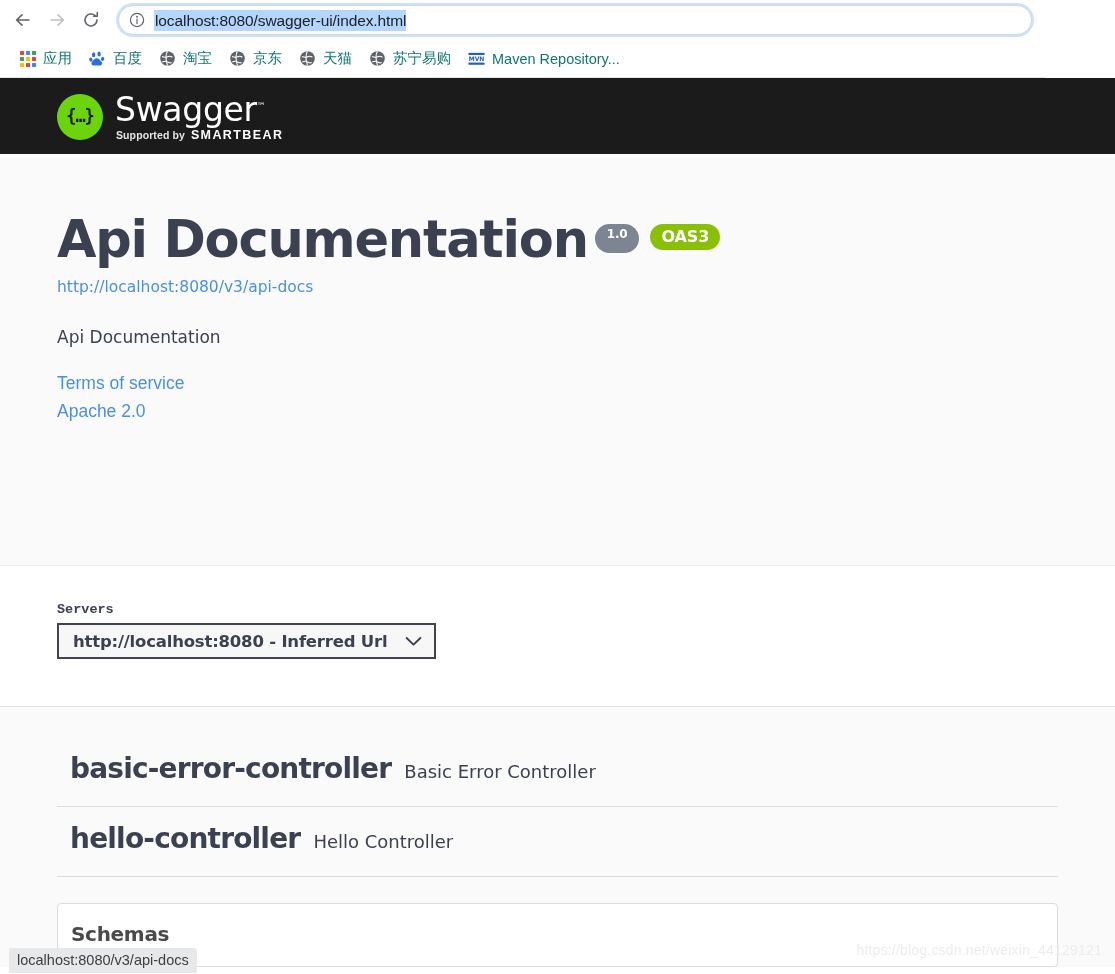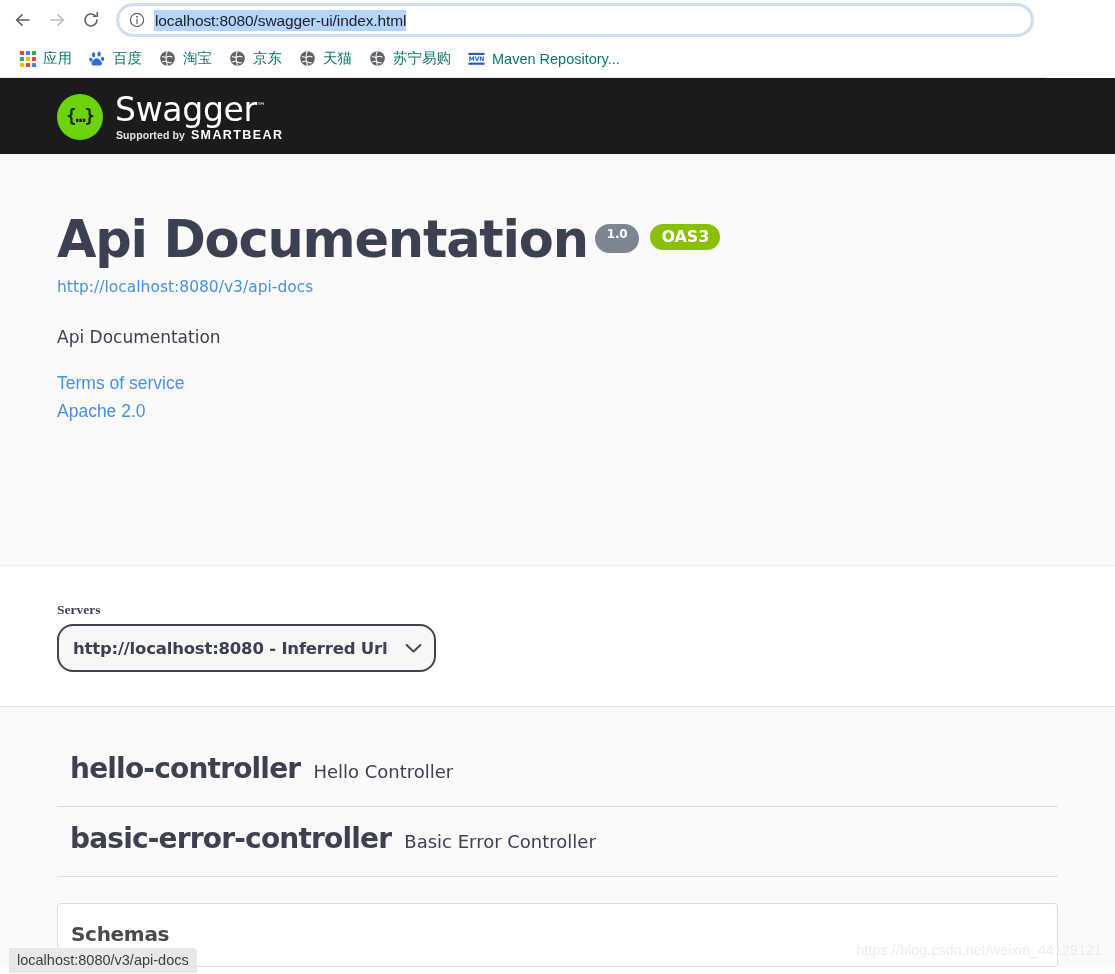--- a/index.html
+++ b/index.html
@@ -249,31 +249,31 @@
     background: #ffffff;
     border-top: 1px solid #ebebeb;
     border-bottom: 1px solid #e4e4e4;
     padding: 36px 0 35px 0;
     height: 142px;
   }
   .servers-label {
     font-size: 13.5px;
     font-weight: bold;
     color: #3b4151;
-    font-family: Liberation Serif, serif;
+    font-family: Liberation Mono, monospace;
     margin-bottom: 6px;
   }
   .server-select {
     display: inline-flex;
     align-items: center;
     justify-content: space-between;
     min-width: 376px;
-    height: 48px;
+    height: 36px;
     border: 2px solid #41444e;
-    border-radius: 16px;
+    border-radius: 0;
     background: #f7f7f7;
     padding: 0 12px 0 14px;
     cursor: pointer;
   }
   .server-select-text {
     font-size: 16.5px;
     font-weight: bold;
     color: #3b4151;
     font-family: "DejaVu Sans", sans-serif;
     letter-spacing: -0.2px;
@@ -518,28 +518,28 @@
           <svg width="17" height="11" viewBox="0 0 17 11">
             <path d="M1.6 2 L8.5 8.6 L15.4 2" fill="none" stroke="#3b4151" stroke-width="1.9" stroke-linecap="round" stroke-linejoin="round"></path>
           </svg>
         </span>
       </div>
     </div>
   </div>
 
   <div class="tags-area">
     <div class="tag-block">
+      <div class="tag-row">
+        <span class="tag-name">basic-error-controller</span>
+        <span class="tag-desc">Basic Error Controller</span>
+      </div>
       <div class="tag-row last">
         <span class="tag-name">hello-controller</span>
         <span class="tag-desc">Hello Controller</span>
       </div>
-      <div class="tag-row">
-        <span class="tag-name">basic-error-controller</span>
-        <span class="tag-desc">Basic Error Controller</span>
-      </div>
     </div>
 
     <div class="schemas-wrap">
       <div class="schemas-box">
         <span class="schemas-title">Schemas</span>
       </div>
     </div>
   </div>
 
   <div class="watermark">https://blog.csdn.net/weixin_44129121</div>

